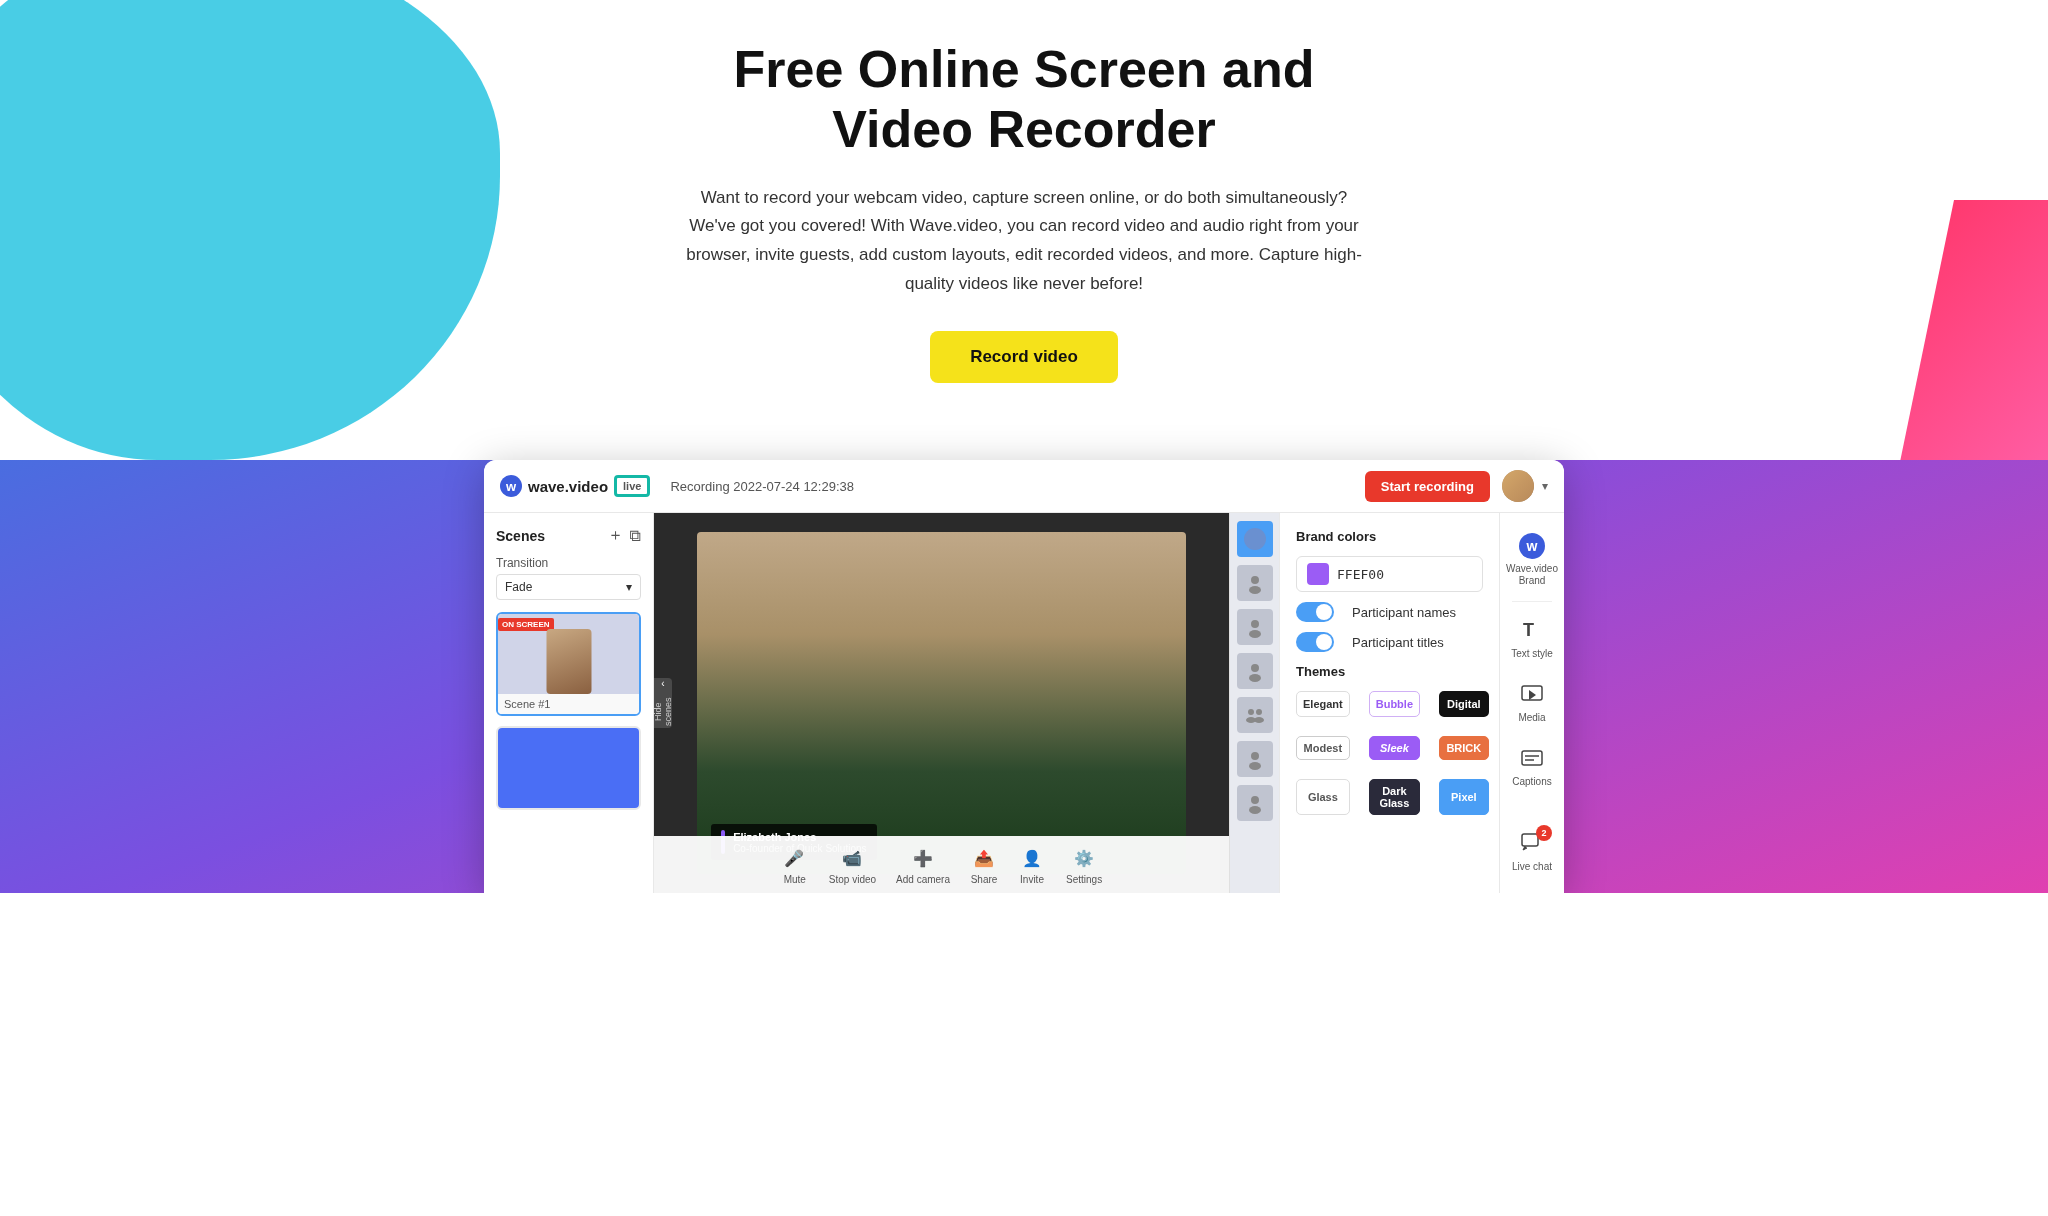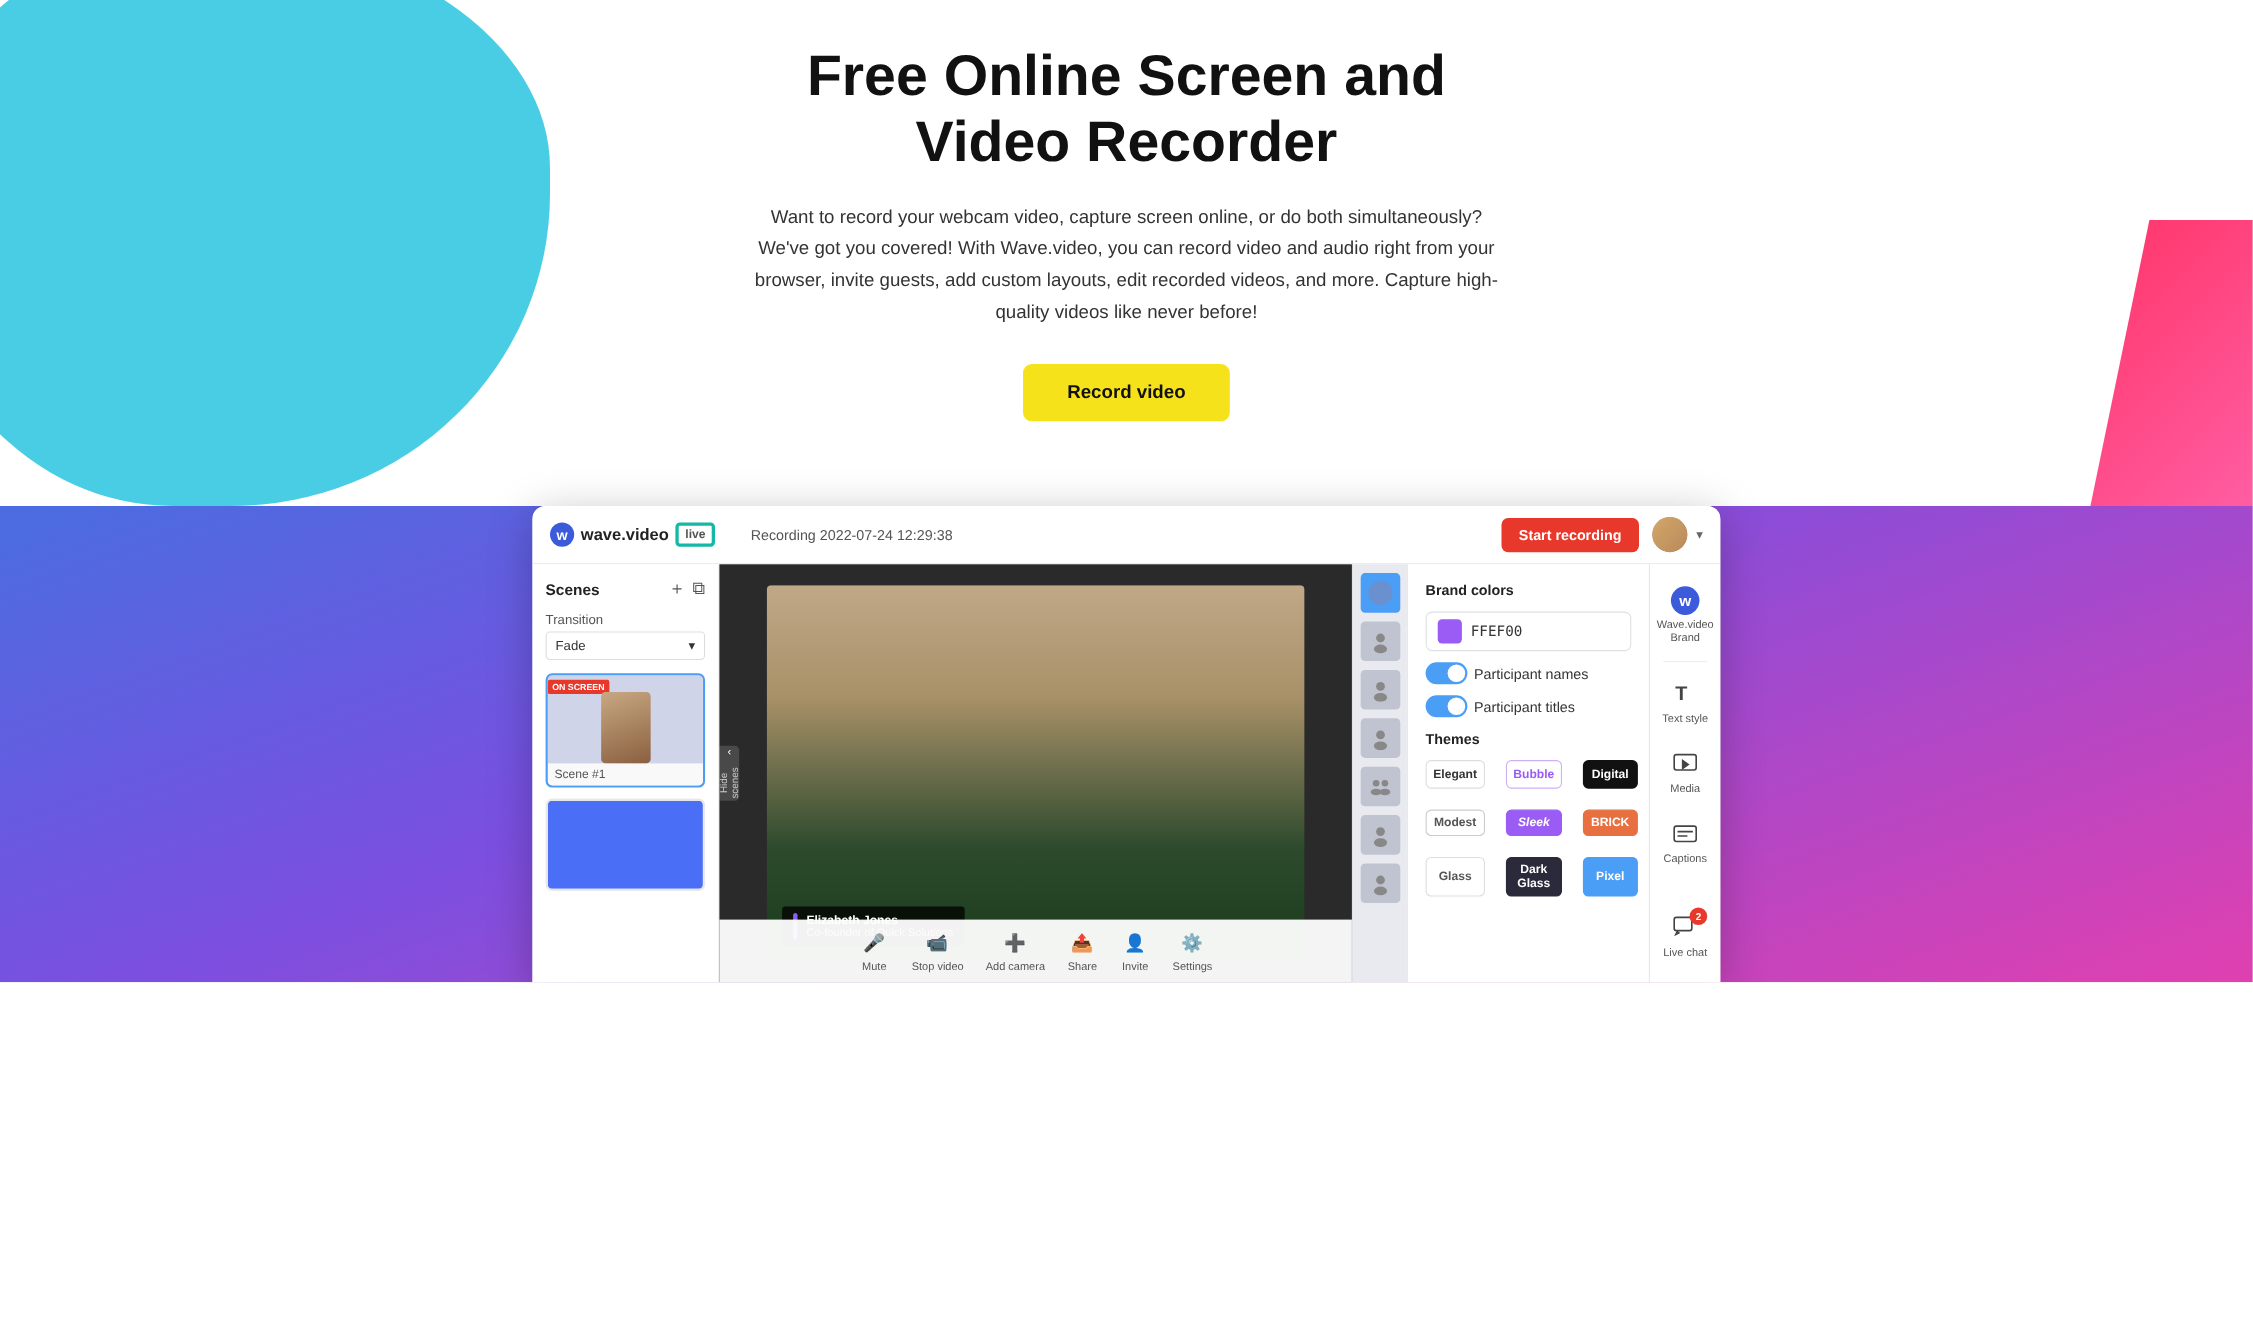--- a/index.html
+++ b/index.html
@@ -123,21 +123,21 @@
       border: 3px solid #14b8a6;
       border-radius: 4px;
       font-size: 11px;
       color: #555;
       padding: 2px 6px;
       font-weight: 600;
     }
     .recording-info {
       font-size: 13px;
       color: #555;
-      margin-left: 20px;
+      margin-left: 8px;
     }
     .spacer { flex: 1; }
     .start-recording-btn {
       background: #e8382b;
       color: #fff;
       font-weight: 700;
       font-size: 13px;
       border: none;
       border-radius: 6px;
       padding: 8px 16px;
@@ -449,21 +449,21 @@
       flex-shrink: 0;
     }
     .color-value {
       font-size: 13px;
       color: #333;
       font-family: monospace;
     }
     .toggle-row {
       display: flex;
       align-items: center;
-      gap: 6px;
+      gap: 18px;
       margin-bottom: 10px;
     }
     .toggle {
       width: 38px;
       height: 20px;
       background: #4a9ef5;
       border-radius: 10px;
       position: relative;
       flex-shrink: 0;
     }

